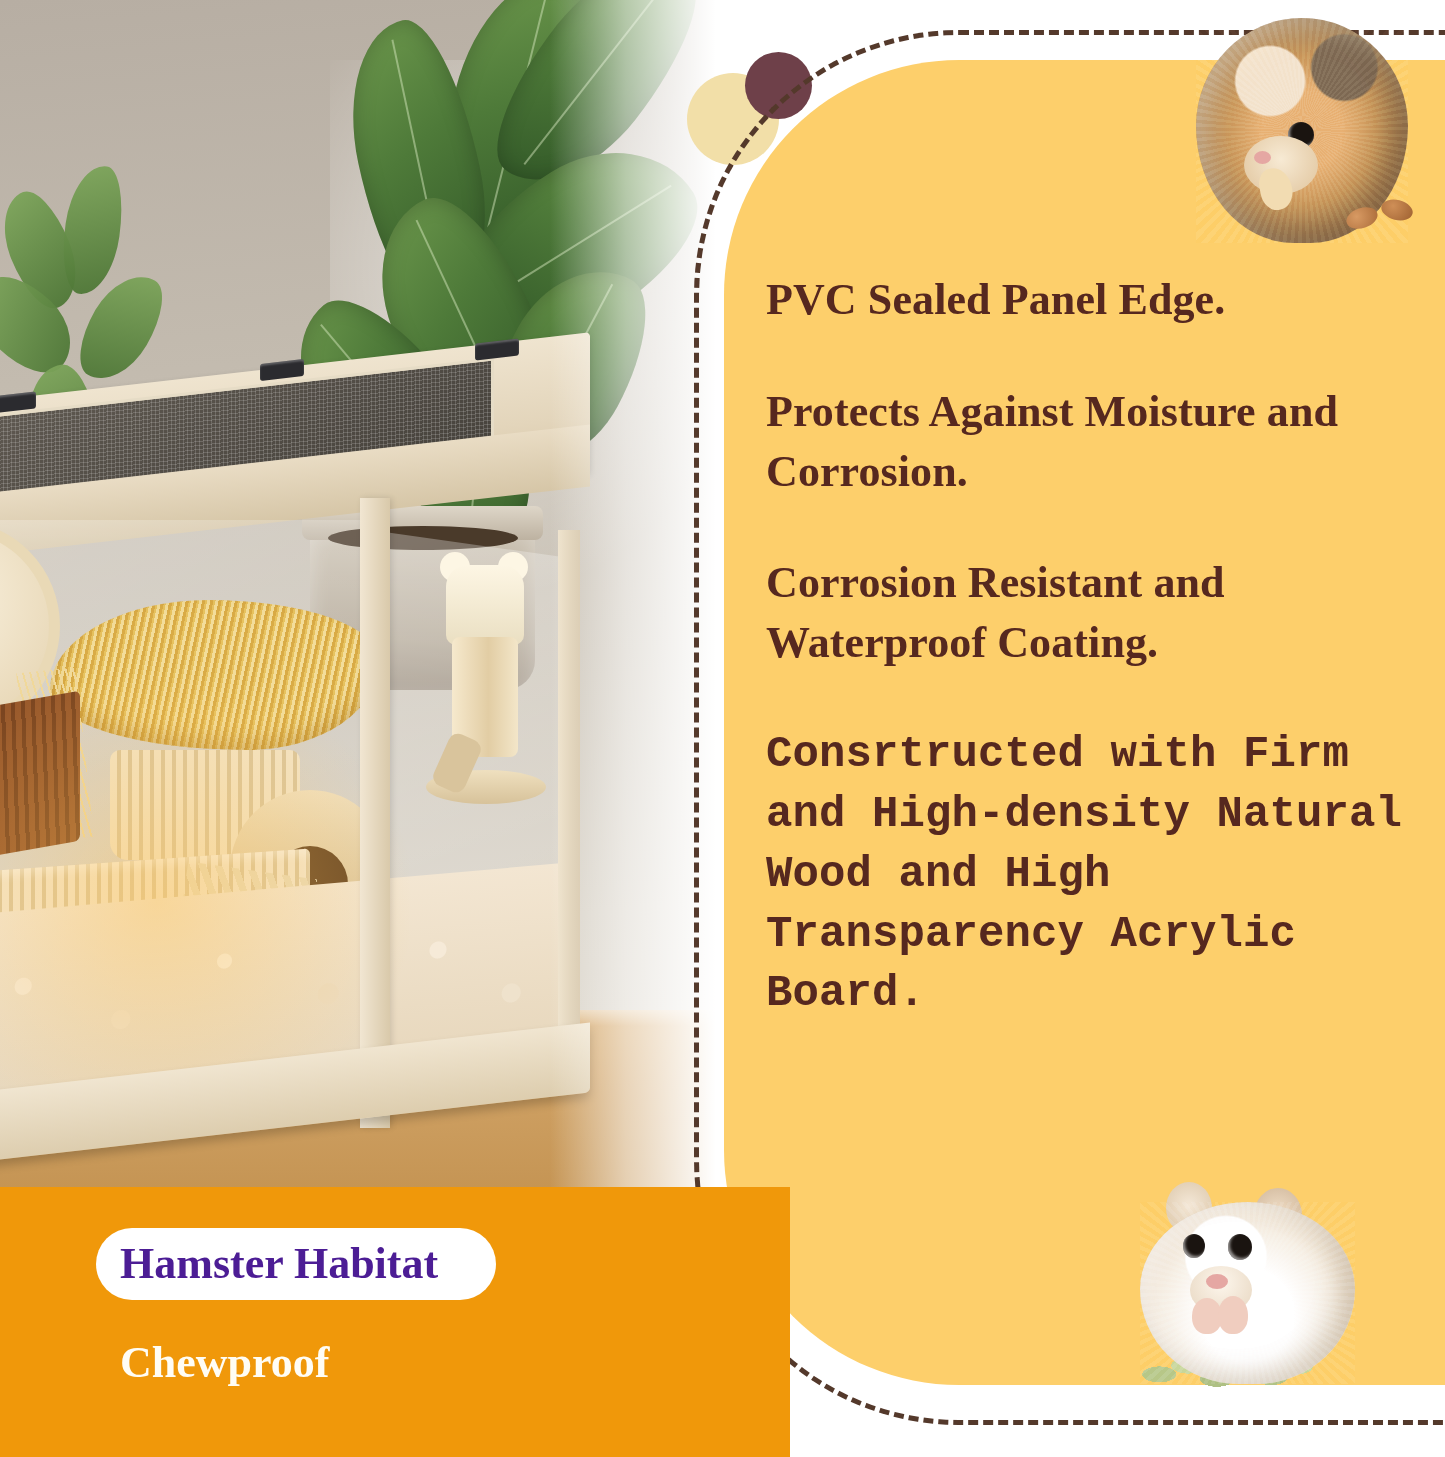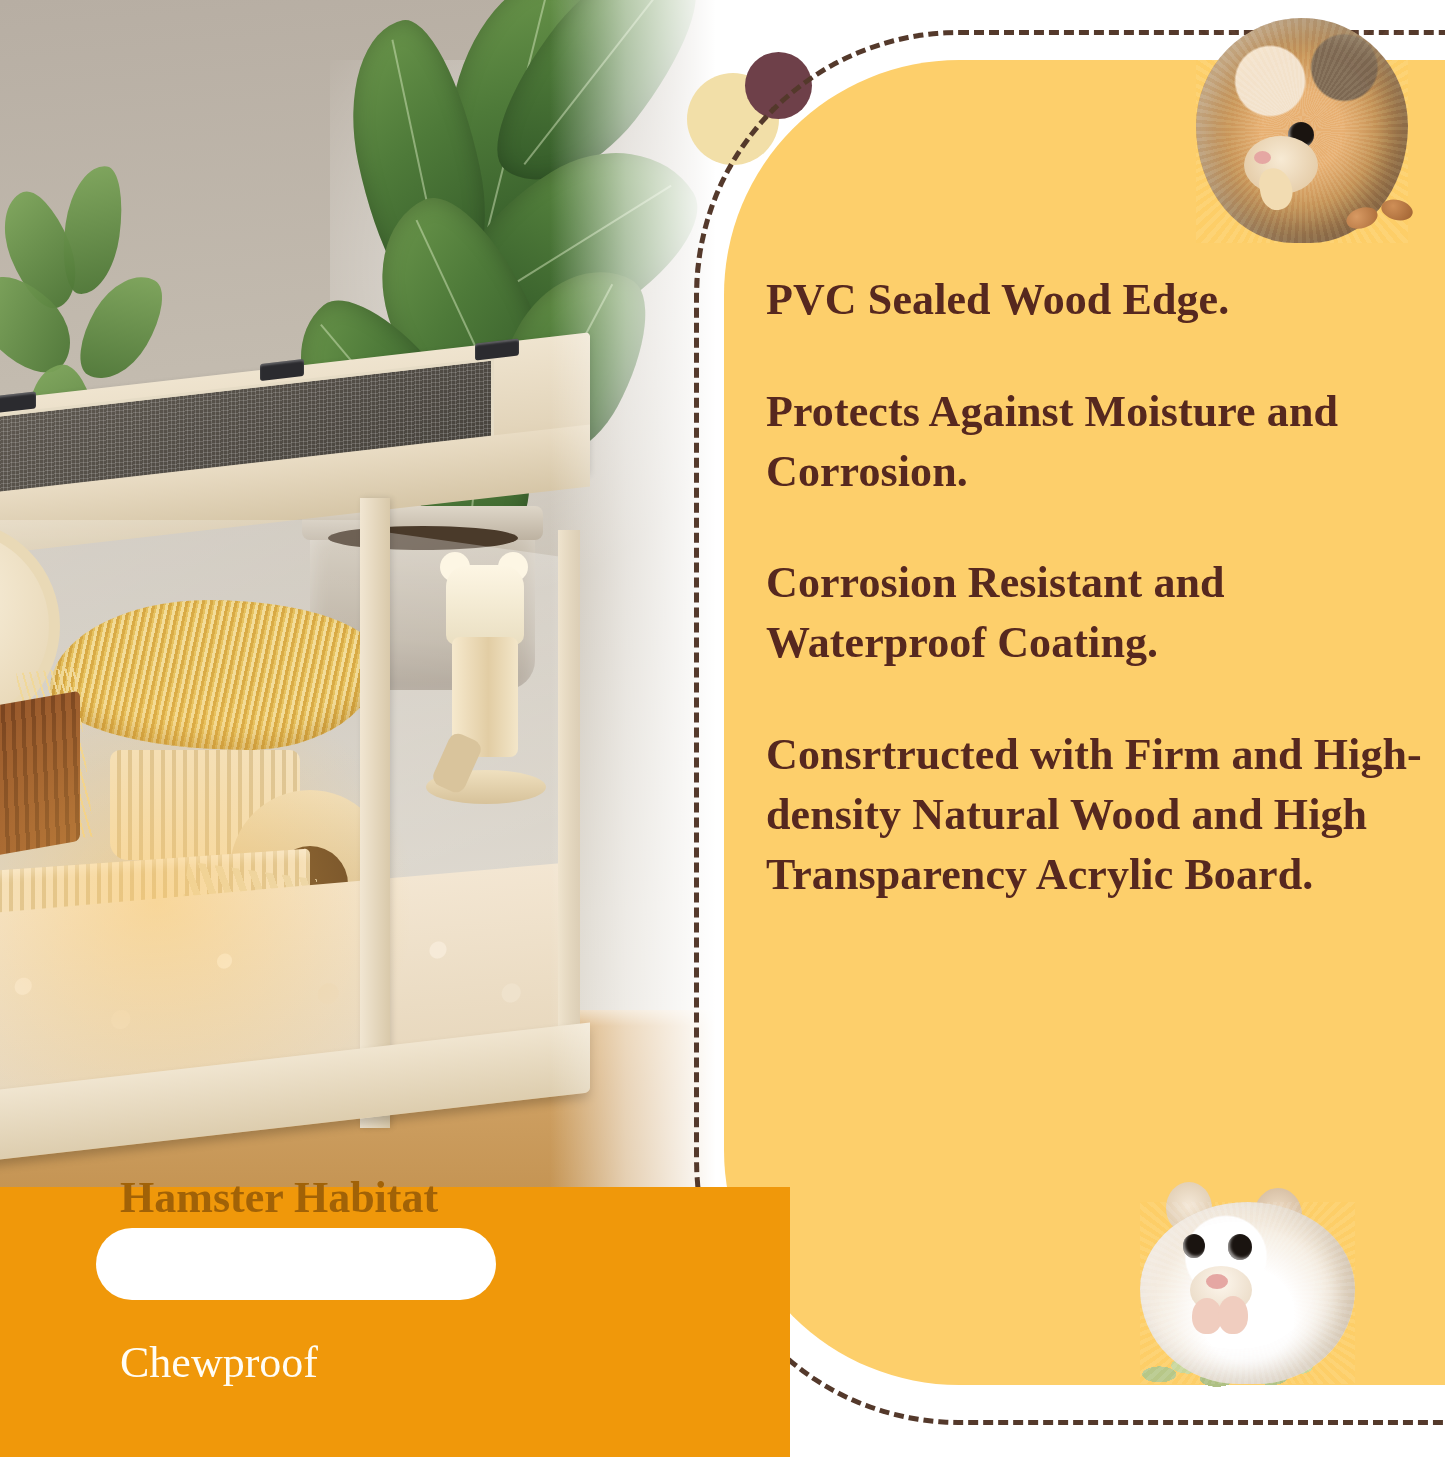--- a/index.html
+++ b/index.html
@@ -255,21 +255,21 @@
     pointer-events:none;
   }
 
   .panel-text{
     position:absolute;left:766px;top:270px;width:660px;
     color:#56281f;
     font-size:44px;line-height:1.36;font-weight:700;
     letter-spacing:.1px;
   }
   .panel-text .bullet{margin:0 0 52px 0;}
-  .panel-text .bullet:last-child{margin-bottom:9px;}
+  .panel-text .bullet:last-child{margin-bottom:9px;font-family:Liberation Mono, monospace;}
 
   
   .hamster{position:absolute;}
   .hamster-top{left:1196px;top:18px;width:212px;height:225px;}
   .hamster-bottom{left:1140px;top:1186px;width:215px;height:215px;}
 
   .ham-body{
     position:absolute;inset:0;border-radius:50% 50% 46% 46%/48% 48% 52% 52%;
   }
   .ham-top-body{
@@ -312,27 +312,27 @@
   
   .orange-bar{
     position:absolute;left:0;top:1187px;width:790px;height:270px;
     background:#f0980a;
   }
   .badge-pill{
     position:absolute;left:96px;top:1228px;width:400px;height:72px;
     background:#ffffff;border-radius:38px;
   }
   .badge-text{
-    position:absolute;left:120px;top:1171px;width:520px;
-    color:#a16207;font-size:44px;font-weight:700;line-height:54px;
+    position:absolute;left:120px;top:1237px;width:520px;
+    color:#4c1d95;font-size:44px;font-weight:700;line-height:54px;
     white-space:nowrap;
   }
   .sub-text{
     position:absolute;left:120px;top:1336px;width:520px;
-    color:#fffdf5;font-size:44px;font-weight:400;line-height:54px;
+    color:#fffdf5;font-size:44px;font-weight:700;line-height:54px;
     white-space:nowrap;
   }
 </style>
 </head>
 <body>
 
 <div id="root">
 
   <div class="photo">
     <div class="room-wall"></div>
@@ -405,21 +405,21 @@
   </div>
 
 
   <div class="circle-cream"></div>
   <div class="circle-maroon"></div>
 
   <div class="panel"></div>
   <div class="dash-outline"></div>
 
   <div class="panel-text">
-    <p class="bullet">PVC Sealed Wood Edge.</p>
+    <p class="bullet">PVC Sealed Panel Edge.</p>
     <p class="bullet">Protects Against Moisture and Corrosion.</p>
     <p class="bullet">Corrosion Resistant and Waterproof Coating.</p>
     <p class="bullet">Consrtructed with Firm and High-density Natural Wood and High Transparency Acrylic Board.</p>
   </div>
 
   <div class="hamster hamster-top">
     <div class="ham-body ham-top-body"></div>
     <div class="ham-fur"></div>
     <div class="eye" style="left:92px;top:104px;width:26px;height:26px;"></div>
     <div class="muzzle" style="left:48px;top:118px;width:74px;height:58px;background:radial-gradient(circle at 50% 40%,#f7ead4,#e0c49c);"></div>

